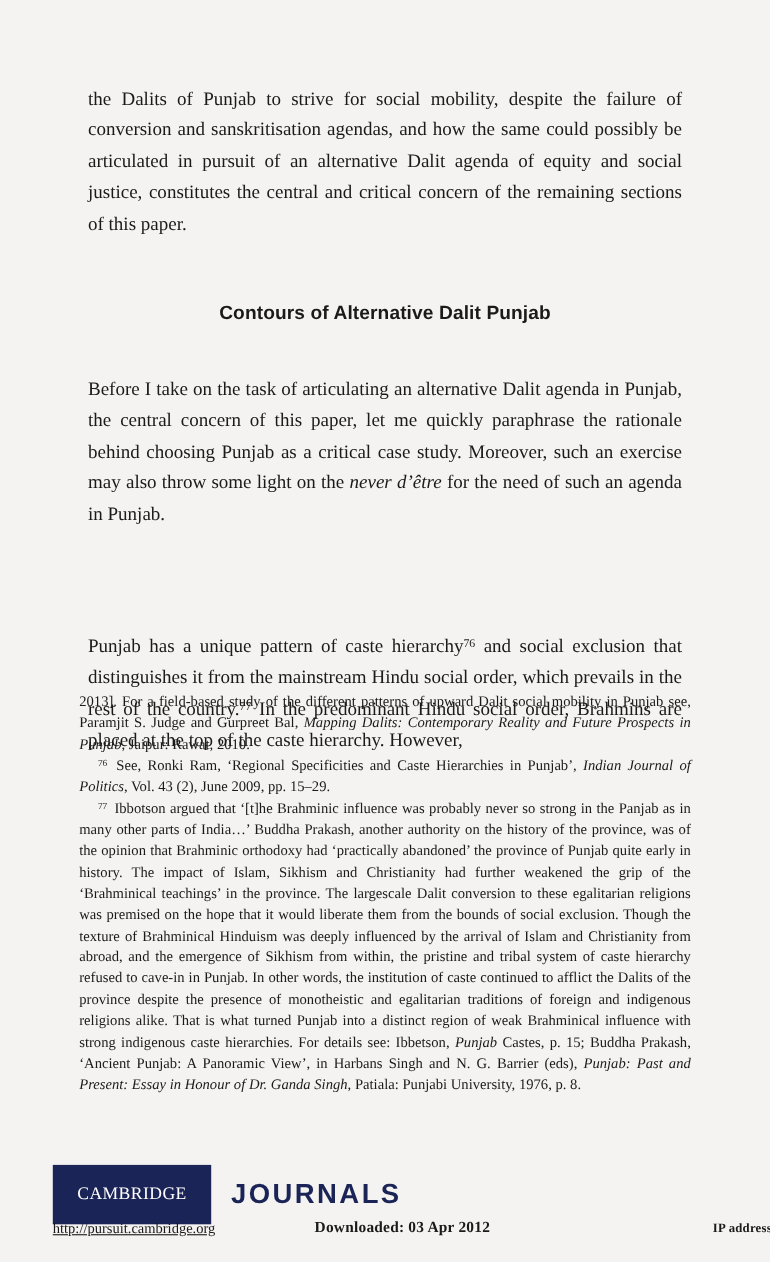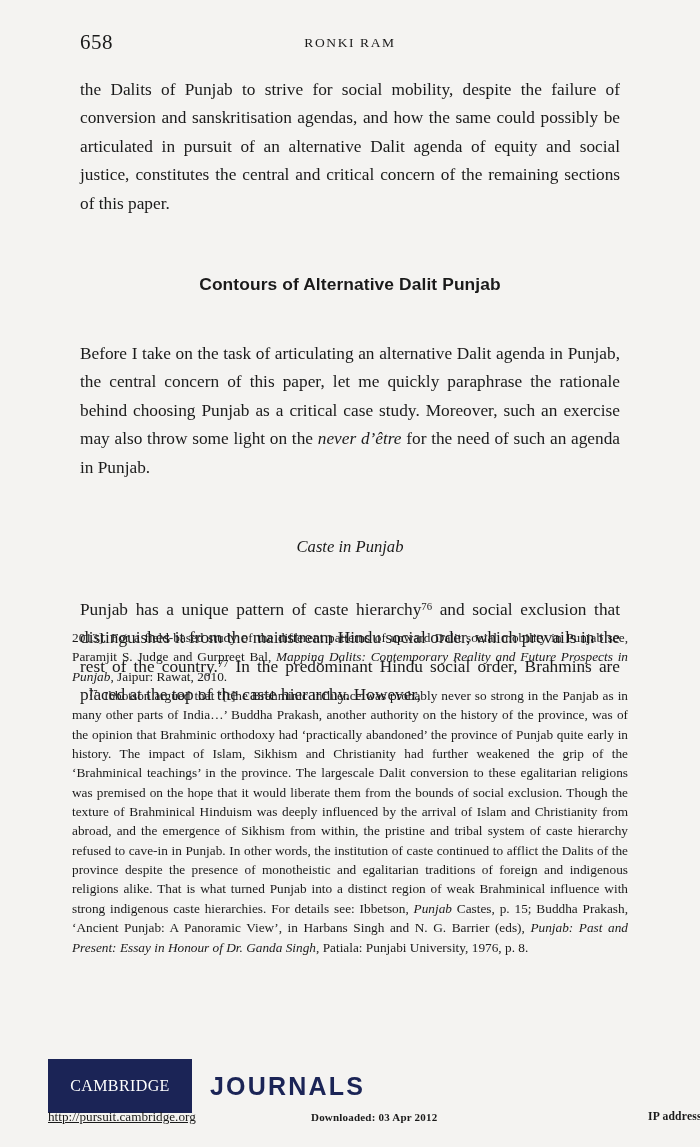--- a/index.html
+++ b/index.html
@@ -170,76 +170,72 @@
     position: absolute;
     left: 0;
     top: 0;
     font-size: 13.2px;
     line-height: 20px;
     text-decoration: underline;
     color: #1a1a1a;
   }
   .fl-down {
     position: absolute;
-    left: 263px;
-    top: 0;
-    font-family: "Liberation Serif", "DejaVu Serif", serif;
-    font-weight: bold;
-    font-size: 11px;
+    left: 238px;
+    top: 0;
+    font-family: "Liberation Serif", "DejaVu Serif", serif;
+    font-weight: bold;
+    font-size: 14px;
     line-height: 20px;
     letter-spacing: 0.2px;
   }
   .fl-ip {
     position: absolute;
     left: 600px;
     top: 0;
     font-family: "Liberation Serif", "DejaVu Serif", serif;
     font-weight: bold;
     font-size: 11.6px;
     line-height: 20px;
     letter-spacing: 0.2px;
     white-space: nowrap;
   }
 </style>
 </head>
 <body>
 
 <div class="page">
 
-  <div class="runhead">
-    <div class="folio">658</div>
-    <div class="runhead-title">Ronki Ram</div>
+
+  <div class="body-area">
+
+    <p class="body">the Dalits of Punjab to strive for social mobility, despite the failure of conversion and sanskritisation agendas, and how the same could possibly be articulated in pursuit of an alternative Dalit agenda of equity and social justice, constitutes the central and critical concern of the remaining sections of this paper.</p>
+
+    <div class="spacer-xl"></div>
+
+    <h2 class="section">Contours of Alternative Dalit Punjab</h2>
+
+    <div class="spacer-lg"></div>
+
+    <p class="body"><span>Before I take on the task of articulating an alternative Dalit agenda in Punjab, the central concern of this paper, let me quickly paraphrase the rationale behind choosing Punjab as a critical case study. Moreover, such an exercise may also throw some light on the </span><i>never d’être</i><span> for the need of such an agenda in Punjab.</span></p>
+
+    <div class="spacer-xl"></div>
+
+
+    <div class="spacer-md"></div>
+
+    <p class="body"><span>Punjab has a unique pattern of caste hierarchy</span><sup>76</sup><span> and social exclusion that distinguishes it from the mainstream Hindu social order, which prevails in the rest of the country.</span><sup>77</sup><span> In the predominant Hindu social order, Brahmins are placed at the top of the caste hierarchy. However,</span></p>
+
   </div>
 
-  <div class="body-area">
-
-    <p class="body">the Dalits of Punjab to strive for social mobility, despite the failure of conversion and sanskritisation agendas, and how the same could possibly be articulated in pursuit of an alternative Dalit agenda of equity and social justice, constitutes the central and critical concern of the remaining sections of this paper.</p>
-
-    <div class="spacer-xl"></div>
-
-    <h2 class="section">Contours of Alternative Dalit Punjab</h2>
-
-    <div class="spacer-lg"></div>
-
-    <p class="body"><span>Before I take on the task of articulating an alternative Dalit agenda in Punjab, the central concern of this paper, let me quickly paraphrase the rationale behind choosing Punjab as a critical case study. Moreover, such an exercise may also throw some light on the </span><i>never d’être</i><span> for the need of such an agenda in Punjab.</span></p>
-
-    <div class="spacer-xl"></div>
-
-    <h3 class="subsection">Caste in Punjab</h3>
-
-    <div class="spacer-md"></div>
-
-    <p class="body"><span>Punjab has a unique pattern of caste hierarchy</span><sup>76</sup><span> and social exclusion that distinguishes it from the mainstream Hindu social order, which prevails in the rest of the country.</span><sup>77</sup><span> In the predominant Hindu social order, Brahmins are placed at the top of the caste hierarchy. However,</span></p>
-
-  </div>
-
   <div class="footnotes">
 
     <p class="fn"><span>2013]. For a field-based study of the different patterns of upward Dalit social mobility in Punjab see, Paramjit S. Judge and Gurpreet Bal, </span><i>Mapping Dalits: Contemporary Reality and Future Prospects in Punjab</i><span>, Jaipur: Rawat, 2010.</span></p>
 
+    <p class="fn indent"><sup>76</sup><span> See, Ronki Ram, ‘Regional Specificities and Caste Hierarchies in Punjab’, </span><i>Indian Journal of Politics</i><span>, Vol. 43 (2), June 2009, pp. 15–29.</span></p>
 
     <p class="fn indent"><sup>77</sup><span> Ibbotson argued that ‘[t]he Brahminic influence was probably never so strong in the Panjab as in many other parts of India…’ Buddha Prakash, another authority on the history of the province, was of the opinion that Brahminic orthodoxy had ‘practically abandoned’ the province of Punjab quite early in history. The impact of Islam, Sikhism and Christianity had further weakened the grip of the ‘Brahminical teachings’ in the province. The largescale Dalit conversion to these egalitarian religions was premised on the hope that it would liberate them from the bounds of social exclusion. Though the texture of Brahminical Hinduism was deeply influenced by the arrival of Islam and Christianity from abroad, and the emergence of Sikhism from within, the pristine and tribal system of caste hierarchy refused to cave-in in Punjab. In other words, the institution of caste continued to afflict the Dalits of the province despite the presence of monotheistic and egalitarian traditions of foreign and indigenous religions alike. That is what turned Punjab into a distinct region of weak Brahminical influence with strong indigenous caste hierarchies. For details see: Ibbetson, </span><i>Punjab</i><span> Castes, p. 15; Buddha Prakash, ‘Ancient Punjab: A Panoramic View’, in Harbans Singh and N. G. Barrier (eds), </span><i>Punjab: Past and Present: Essay in Honour of Dr. Ganda Singh</i><span>, Patiala: Punjabi University, 1976, p. 8.</span></p>
 
   </div>
 
   <div class="footer">
 
     <div class="brand">
       <div class="cup-box">
         <span>Cambridge</span>

